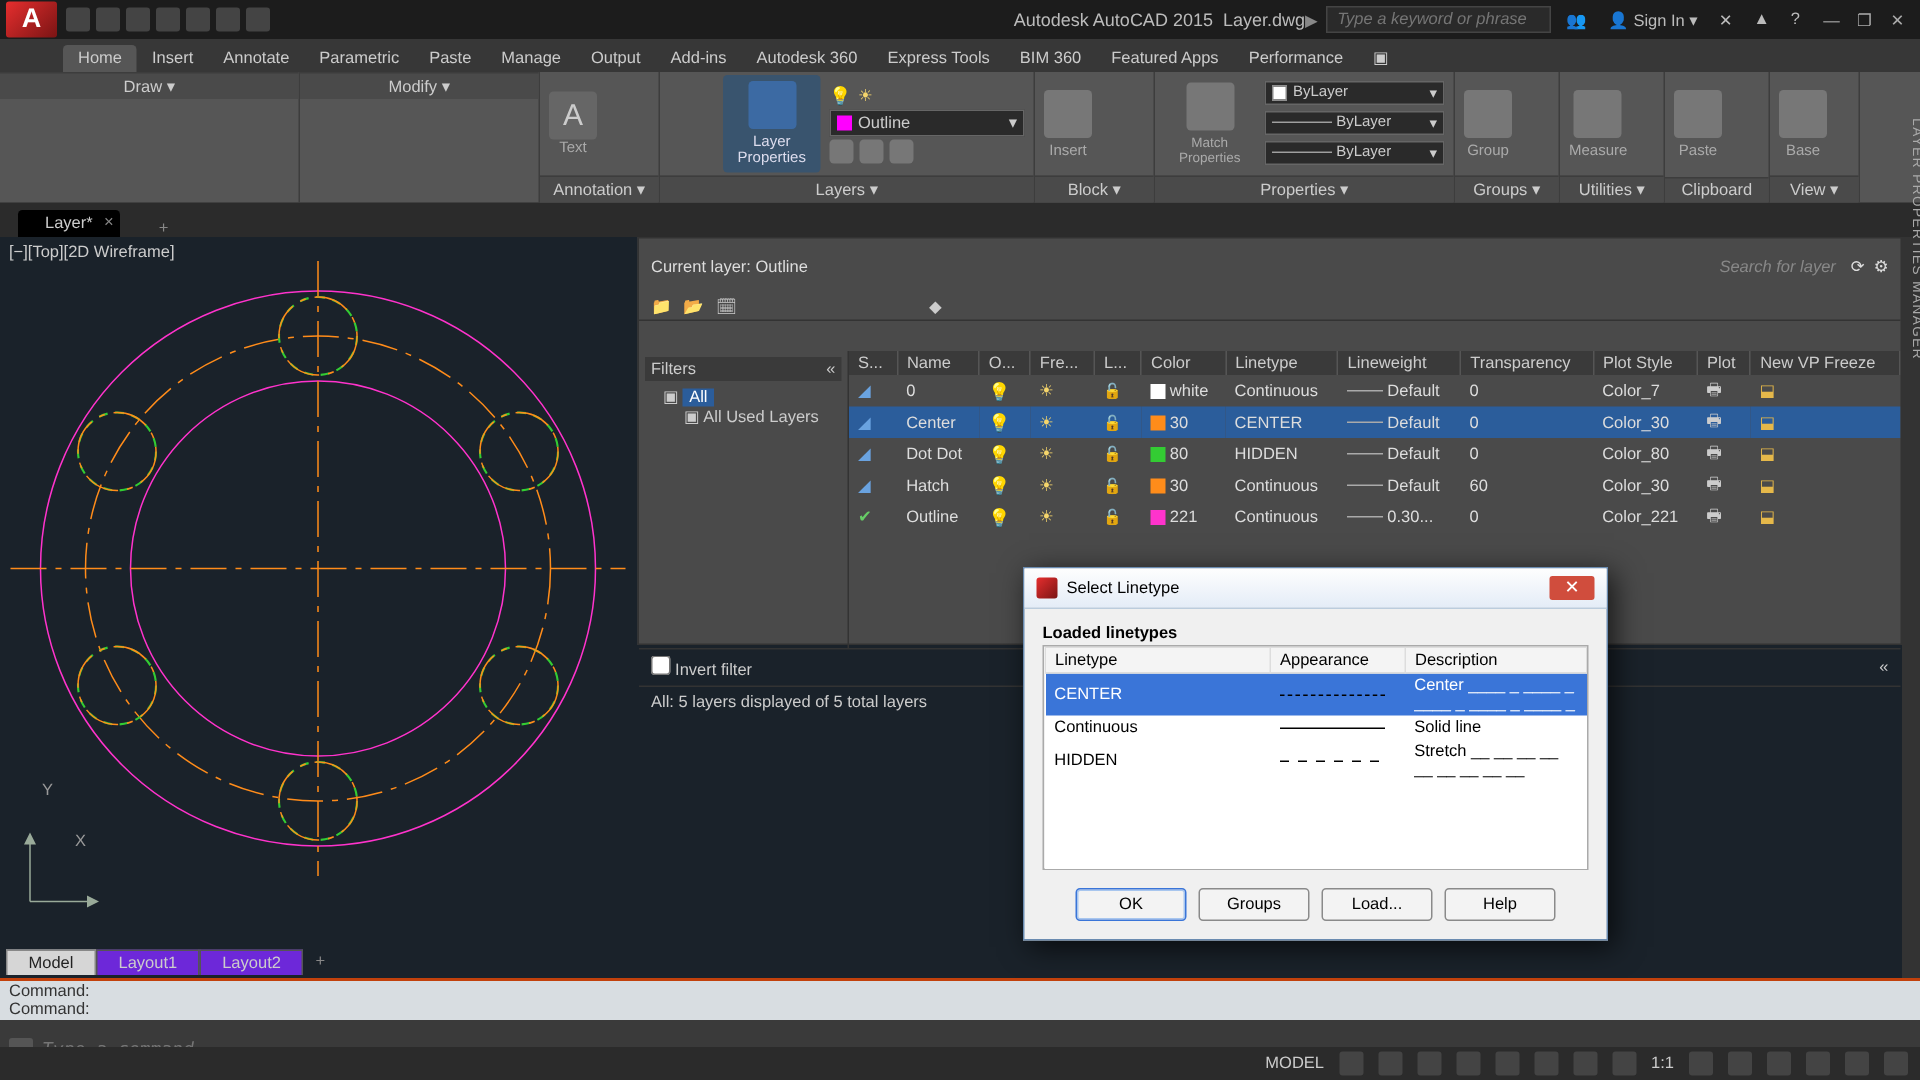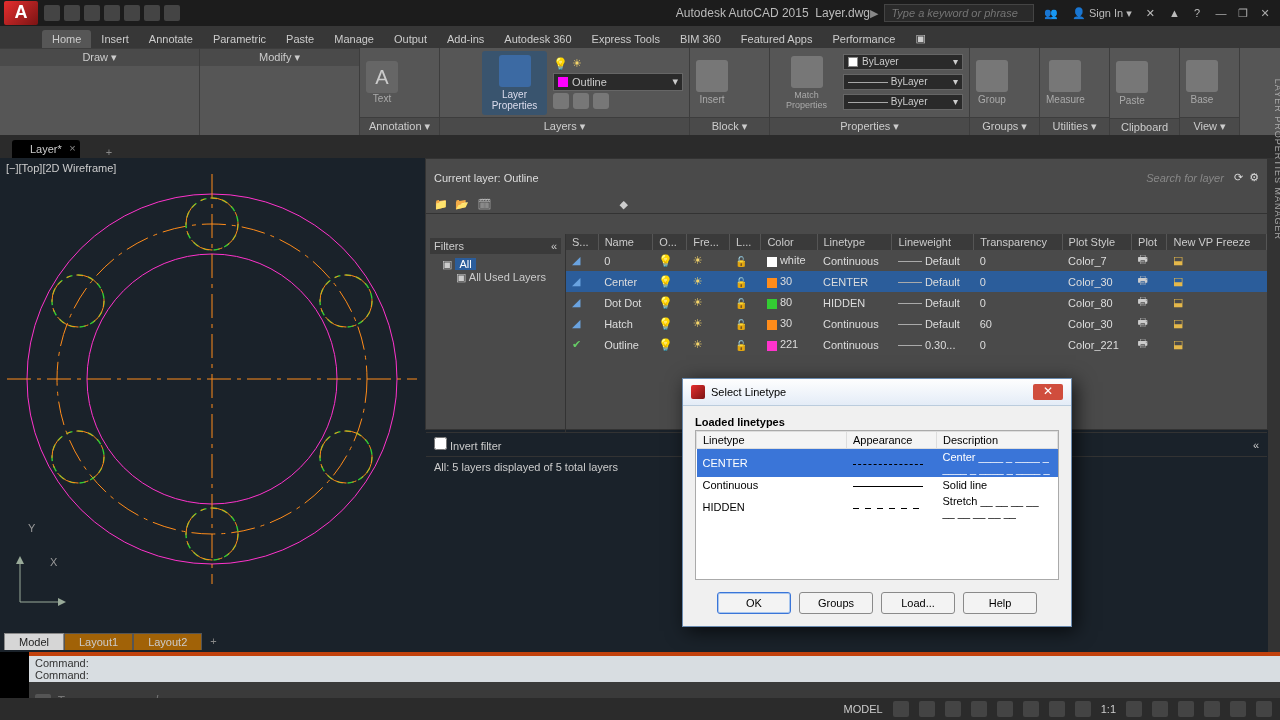--- a/index.html
+++ b/index.html
@@ -79,30 +79,30 @@
 .dlg-list { border:1px solid #aaa; background:#fff; height:150px; overflow:auto; margin-top:2px; position:relative; }
 .dlg-list table { width:100%; border-collapse:collapse; font-size:11px; }
 .dlg-list th { background:#f4f4f4; text-align:left; padding:2px 6px; border:1px solid #ddd; font-weight:normal; }
 .dlg-list td { padding:2px 6px; }
 .dlg-list tr.sel td { background:#3a75d8; color:#fff; }
 .dlg-btns { display:flex; gap:8px; justify-content:center; margin-top:12px; }
 .dlg-btns button { width:74px; height:22px; background:#f3f3f3; border:1px solid #8a8a8a; border-radius:3px; font-size:11px; }
 .dlg-btns button.primary { border:1px solid #3a75d8; box-shadow:0 0 0 1px #a8c6ee inset; }
 
 
-.cmd-area { position:absolute; left:0; right:0; bottom:22px; height:46px; background:#3a3a3a; border-top:4px solid #c2410c;margin-left:29px; }
+.cmd-area { position:absolute; left:0; right:0; bottom:22px; height:46px; background:#3a3a3a; border-top:2px solid #c2410c; }
 .cmd-hist { background:#d8dde1; color:#333; font-family:Consolas,monospace; font-size:11px; padding:1px 6px; height:26px; line-height:12px; }
 .cmd-line { display:flex; align-items:center; padding:12px 6px; background:#3a3a3a; }
 .cmd-ico { width:16px; height:14px; background:#555; margin-right:6px; border-radius:2px; }
 .cmd-input { flex:1; background:transparent; border:none; color:#aaa; font-style:italic; font-family:Consolas,monospace; font-size:12px; outline:none; }
 
 
 .mlt { position:absolute; left:4px; bottom:24px; display:flex; gap:0; z-index:3; }
 .mlt .tab { background:#d6d6d6; color:#222; padding:2px 14px; border:1px solid #888; border-bottom:none; font-size:11px; }
-.mlt .tab.inactive { background:#a16207; color:#ccc; border-color:#555; }
+.mlt .tab.inactive { background:#6d28d9; color:#ccc; border-color:#555; }
 .mlt .plus { color:#888; padding:2px 8px; }
 
 
 .status-bar { position:absolute; left:0; right:0; bottom:0; height:22px; background:#2b2b2b; display:flex; align-items:center; justify-content:flex-end; gap:10px; padding:0 8px; color:#aaa; font-size:11px; }
 .sb-ico { width:16px; height:16px; background:#444; border-radius:2px; }
 .sb-txt { color:#ccc; }
 
 .side-strip { position:absolute; right:0; top:158px; width:12px; bottom:68px; background:#333; }
 .side-label { position:absolute; right:-3px; top:240px; transform:rotate(90deg); transform-origin:right top; color:#aaa; font-size:9px; letter-spacing:1px; white-space:nowrap; }
 

